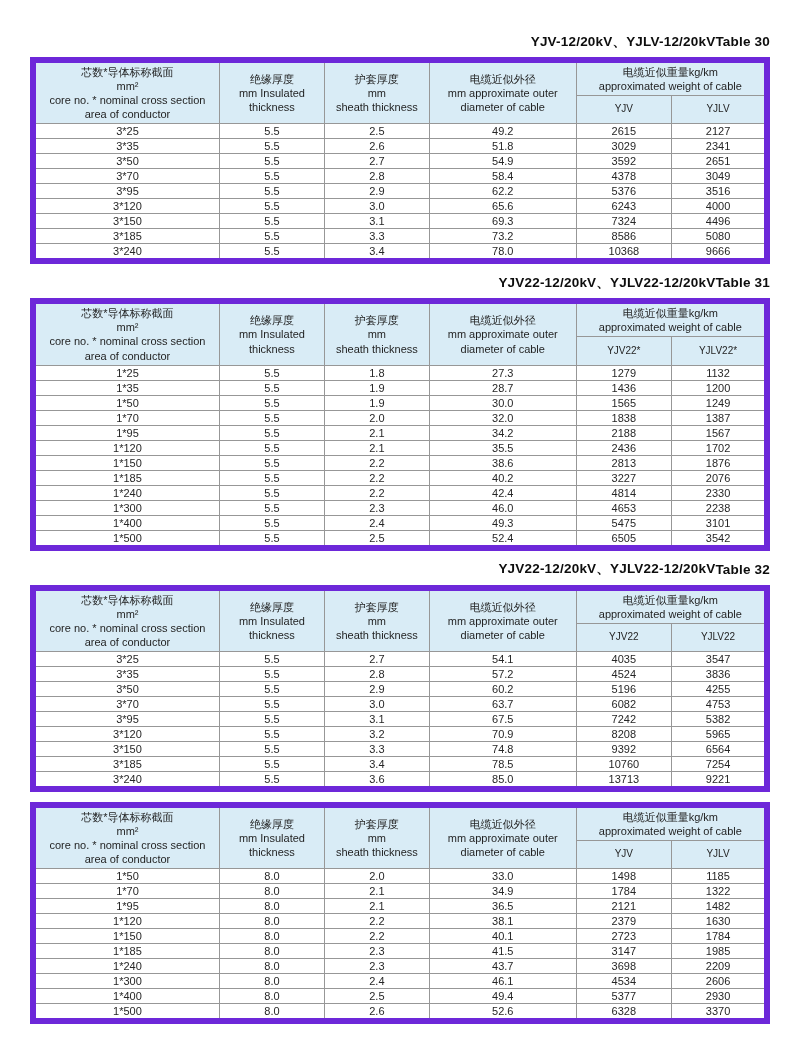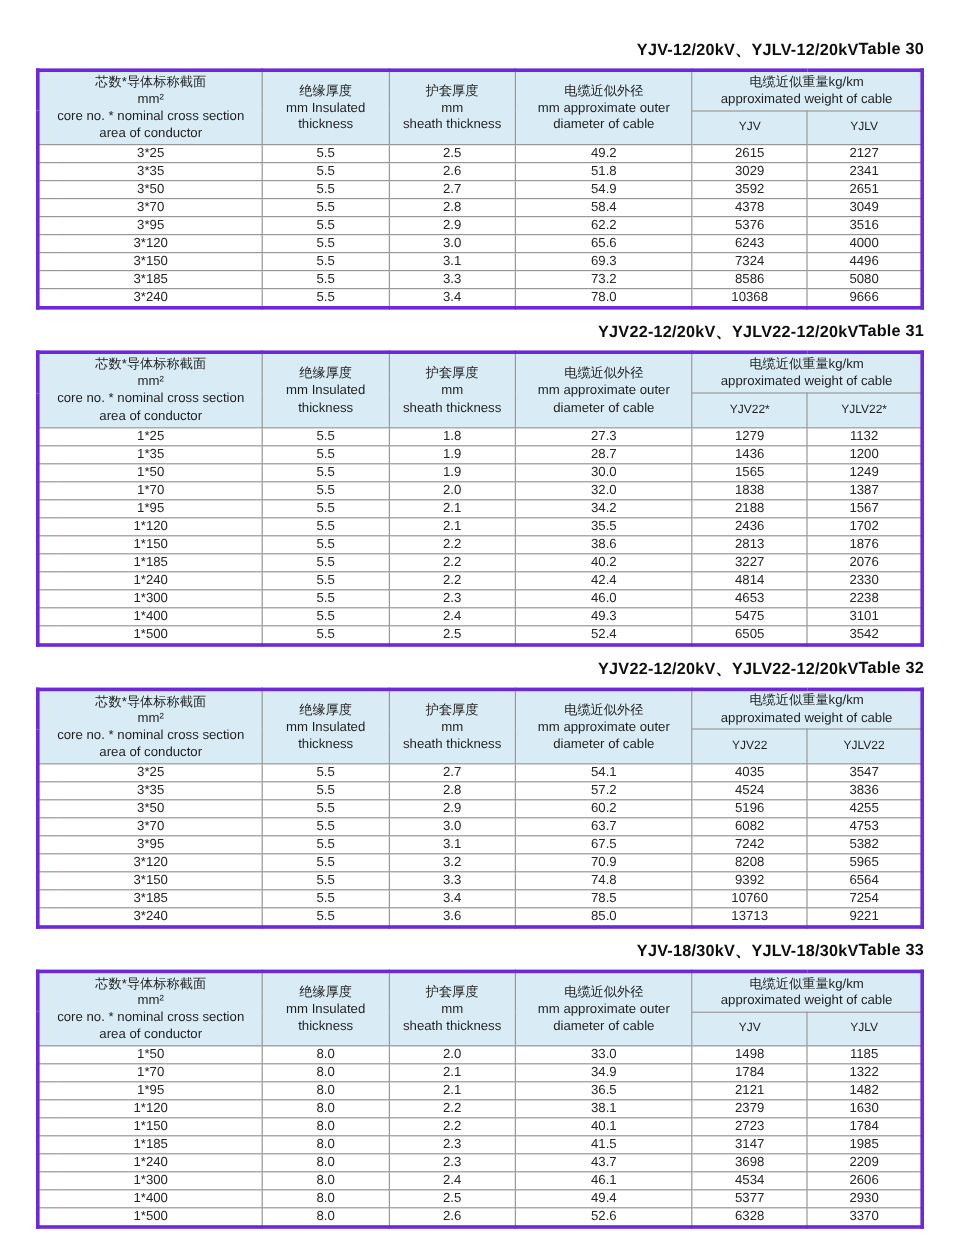--- a/index.html
+++ b/index.html
@@ -10,29 +10,29 @@
     font-family: "Liberation Sans", "DejaVu Sans", sans-serif;
     color: #1c1c1c;
     -webkit-font-smoothing: antialiased;
   }
   .page { width: 800px; height: 1048px; padding: 33px 30px 0 30px; overflow: hidden; }
 
   .table-block { width: 740px; }
   .table-block + .table-block { margin-top: 10px; }
 
   .table-title {
-    display: flex; justify-content: flex-end; align-items: flex-start;
+    display: flex; justify-content: flex-end; align-items: center;
     font-size: 13.5px; font-weight: bold; color: #0d0d0d;
     height: 17px; margin-bottom: 7px; letter-spacing: 0.2px;
   }
   .table-title .title-no { }
 
   table.spec-table {
     width: 100%; border-collapse: collapse; table-layout: fixed;
-    border: 3px solid #6d28d9;
+    border: 6px solid #6d28d9;
   }
   .spec-table th, .spec-table td { border: 1px solid #979797; }
 
   .spec-table thead th {
     background: #d9ecf6;
     font-weight: normal;
     font-size: 11px; line-height: 1.28;
     color: #1f1f1f;
     padding: 2px 1px;
     text-align: center;
@@ -443,24 +443,20 @@
               <td>3.6</td>
               <td>85.0</td>
               <td>13713</td>
               <td>9221</td>
             </tr>
           </tbody>
     </table>
   </section>
 
   <section class="table-block">
-    <div class="table-title">
-      <span class="title-text">YJV-18/30kV、YJLV-18/30kV</span>
-      <span class="title-no">Table 33</span>
-    </div>
     <table class="spec-table">
       <colgroup>
         <col style="width:25.4%">
             <col style="width:14.3%">
             <col style="width:14.3%">
         <col style="width:20%">
             <col style="width:13%">
             <col style="width:13%">
       </colgroup>
       <thead>

